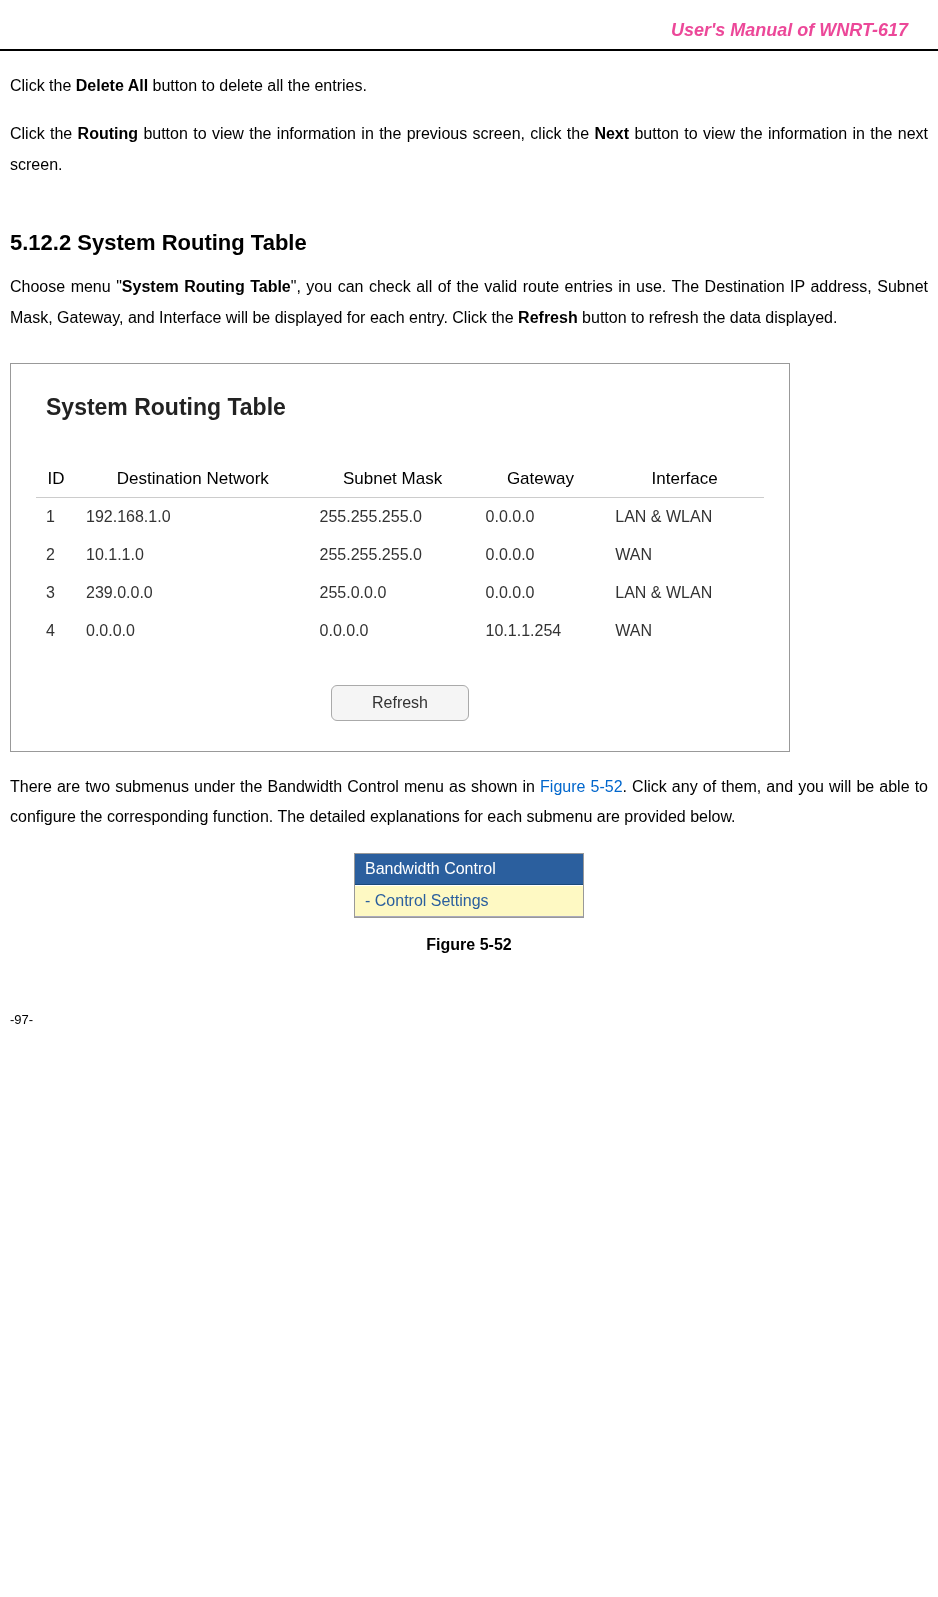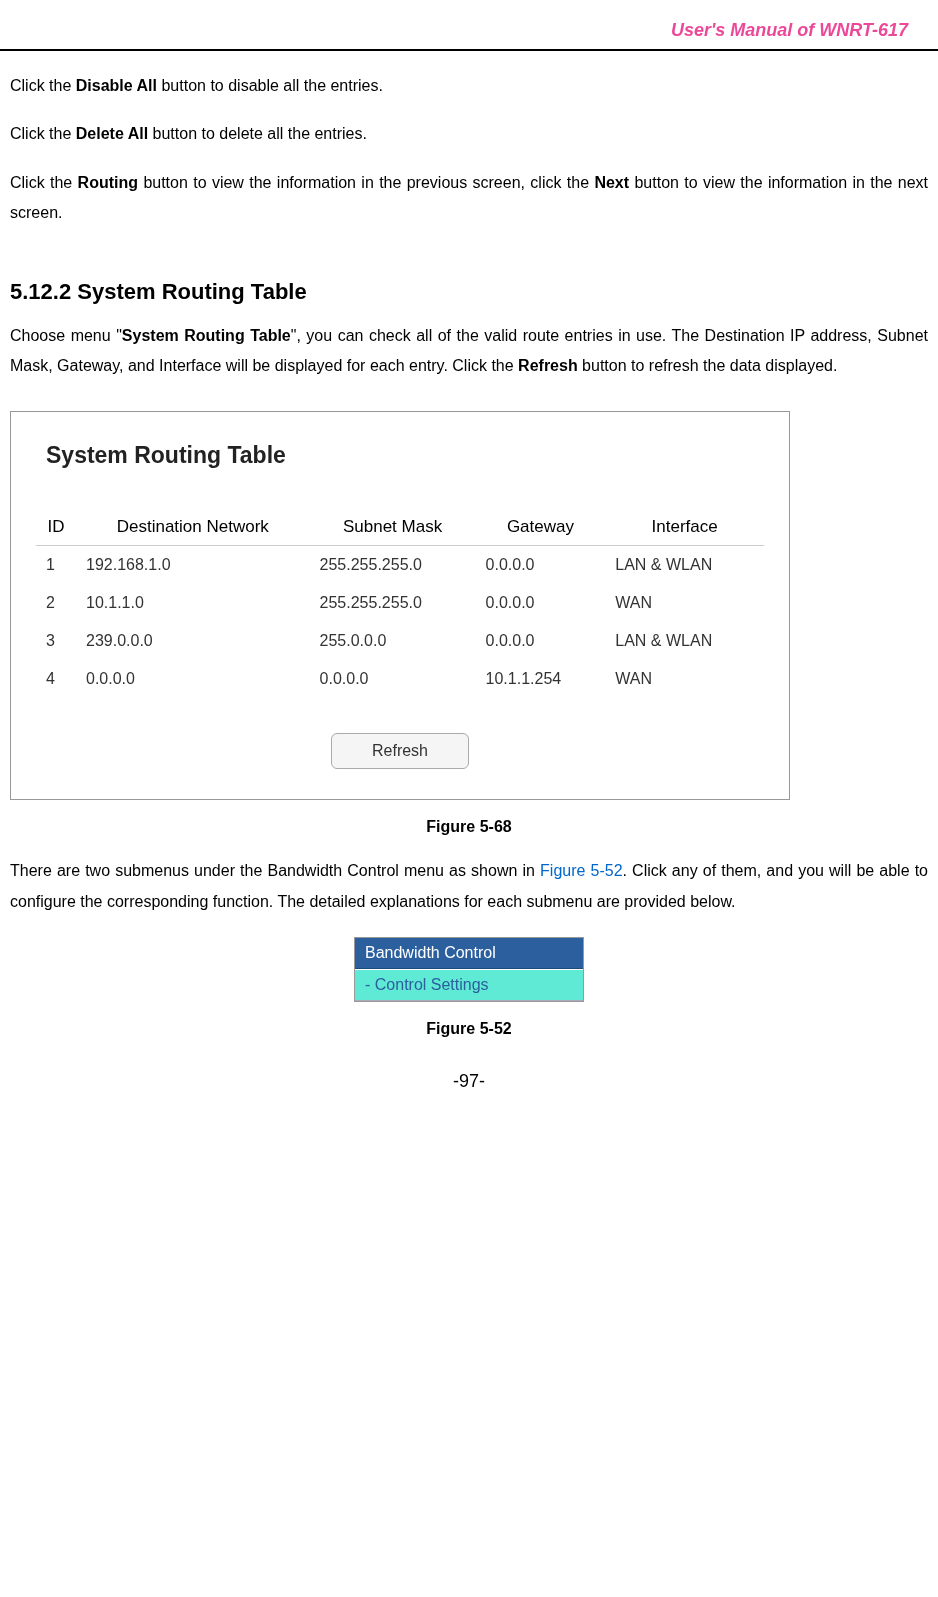--- a/index.html
+++ b/index.html
@@ -112,45 +112,42 @@
       border: 1px solid #999;
       font-size: 16px;
     }
     .menu-header {
       background: #2b5f9e;
       color: #fff;
       padding: 6px 10px;
       border-bottom: 1px solid #1a4a7a;
     }
     .menu-item {
-      background: #5eead4;
+      background: #fef9c3;
       color: #2b5f9e;
       padding: 6px 10px;
       border-top: 1px solid #fff;
       border-bottom: 1px solid #aab;
     }
     .page-number {
-      text-align: center;
-      margin-top: 33px;
-      font-size: 18px;
+      text-align: left;
+      margin-top: 58px;
+      font-size: 13px;
     }
   </style>
 </head>
 <body>
 
 <div class="page-header">
   <span>User's Manual of WNRT-617</span>
 </div>
 <div class="header-line"></div>
 
 <div class="content">
 
-  <p class="para">
-    <span>Click the </span><span class="bold">Disable All</span><span> button to disable all the entries.</span>
-  </p>
 
   <p class="para">
     <span>Click the </span><span class="bold">Delete All</span><span> button to delete all the entries.</span>
   </p>
 
   <p class="para">
     <span>Click the </span><span class="bold">Routing</span><span> button to view the information in the previous screen, click the </span><span class="bold">Next</span><span> button to view the information in the next screen.</span>
   </p>
 
   <h2 class="section-heading">5.12.2  System Routing Table</h2>
@@ -198,21 +195,20 @@
             <td>4</td>
             <td>0.0.0.0</td>
             <td>0.0.0.0</td>
             <td>10.1.1.254</td>
             <td>WAN</td>
           </tr>
         </tbody>
       </table>
       <button class="refresh-btn">Refresh</button>
     </div>
-    <div class="figure-caption">Figure 5-68</div>
   </div>
 
 
   <p class="para">
     <span>There are two submenus under the Bandwidth Control menu as shown in </span><span class="link">Figure 5-52</span><span>. Click any of them, and you will be able to configure the corresponding function. The detailed explanations for each submenu are provided below.</span>
   </p>
 
   <div class="menu-box">
     <div class="menu-header">Bandwidth Control</div>
     <div class="menu-item">- Control Settings</div>

